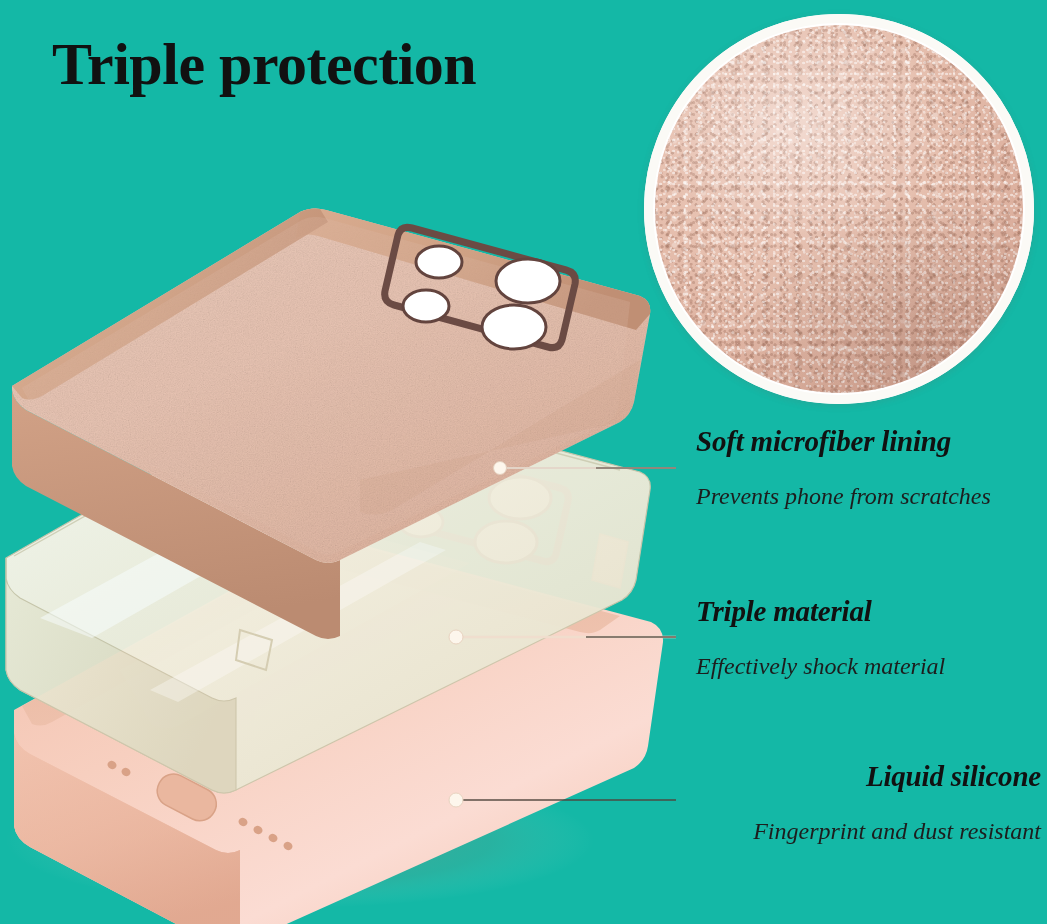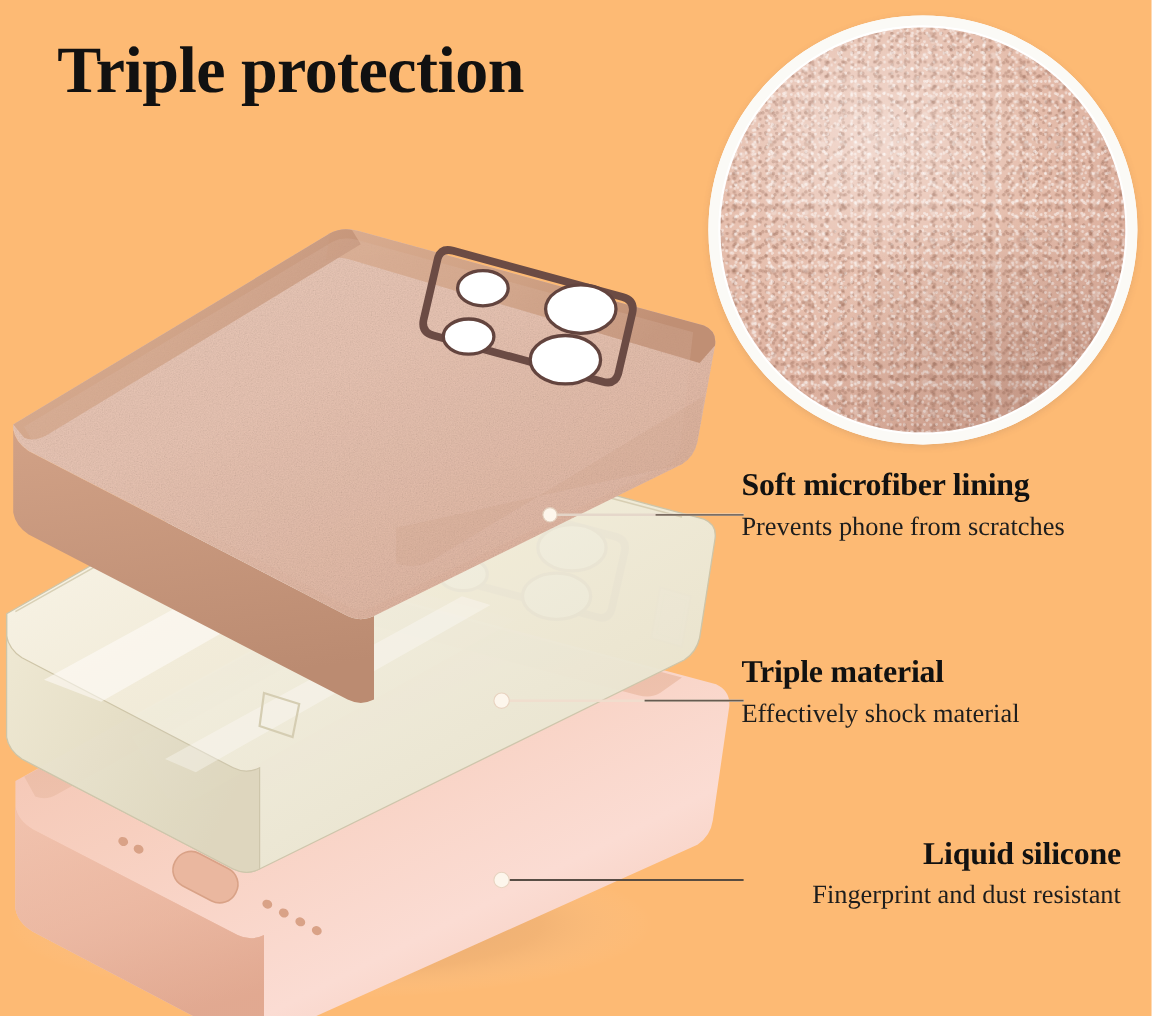--- a/index.html
+++ b/index.html
@@ -10,21 +10,21 @@
   }
   body {
     font-family: "Liberation Serif", "DejaVu Serif", serif;
     -webkit-font-smoothing: antialiased;
   }
 
   #page {
     position: relative;
     width: 1047px;
     height: 924px;
-    background: #fdba74;
+    background: #14b8a6;
     overflow: hidden;
   }
 
   
   #page-title {
     position: absolute;
     left: 52px;
     top: 33px;
     font-size: 60px;
     font-weight: bold;
@@ -113,37 +113,38 @@
     left: 0;
     top: 150px;
     width: 700px;
     height: 774px;
   }
   #case-illustration svg { display: block; }
 
   
   .callout-block {
     position: absolute;
-    left: 674px;
+    left: 696px;
     width: 345px;
+    font-style: italic;
   }
   .callout-title {
     font-size: 29px;
     font-weight: bold;
     color: #111111;
     line-height: 1.15;
     white-space: nowrap;
     letter-spacing: -0.2px;
   }
   .callout-sub {
     font-size: 24px;
     font-weight: normal;
     color: #1d1d1d;
     line-height: 1.2;
-    margin-top: 7px;
+    margin-top: 24px;
     white-space: nowrap;
   }
   #callout-1 { top: 425px; }
   #callout-2 { top: 595px; }
   #callout-3 { top: 760px; text-align: right; }
 
   #leader-lines {
     position: absolute;
     left: 0;
     top: 0;

